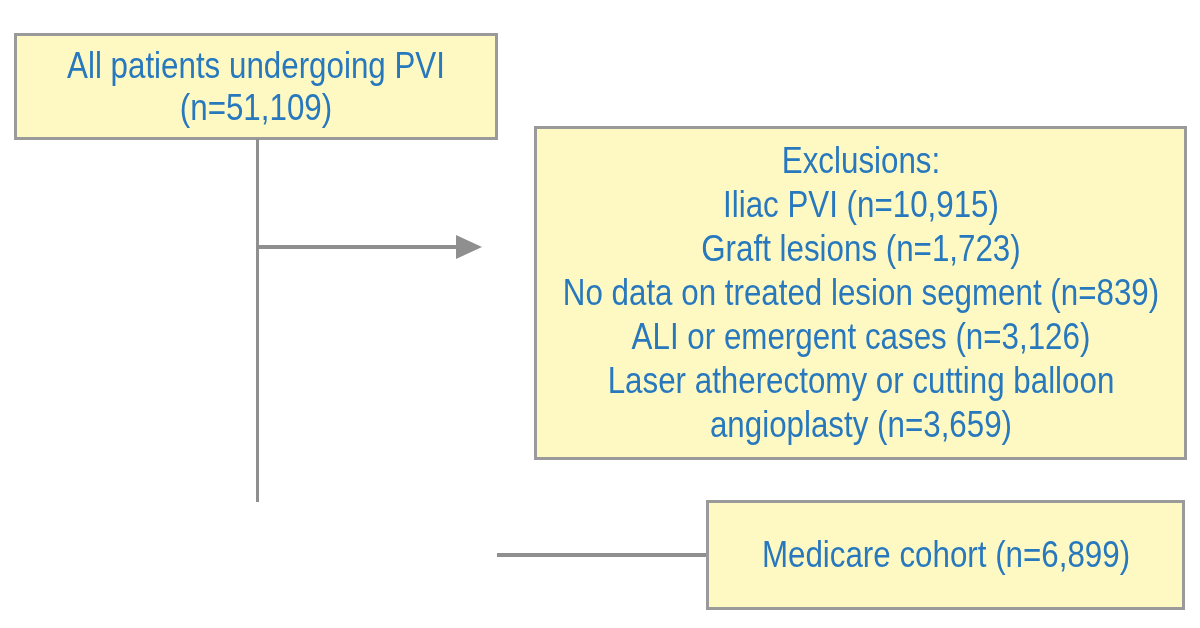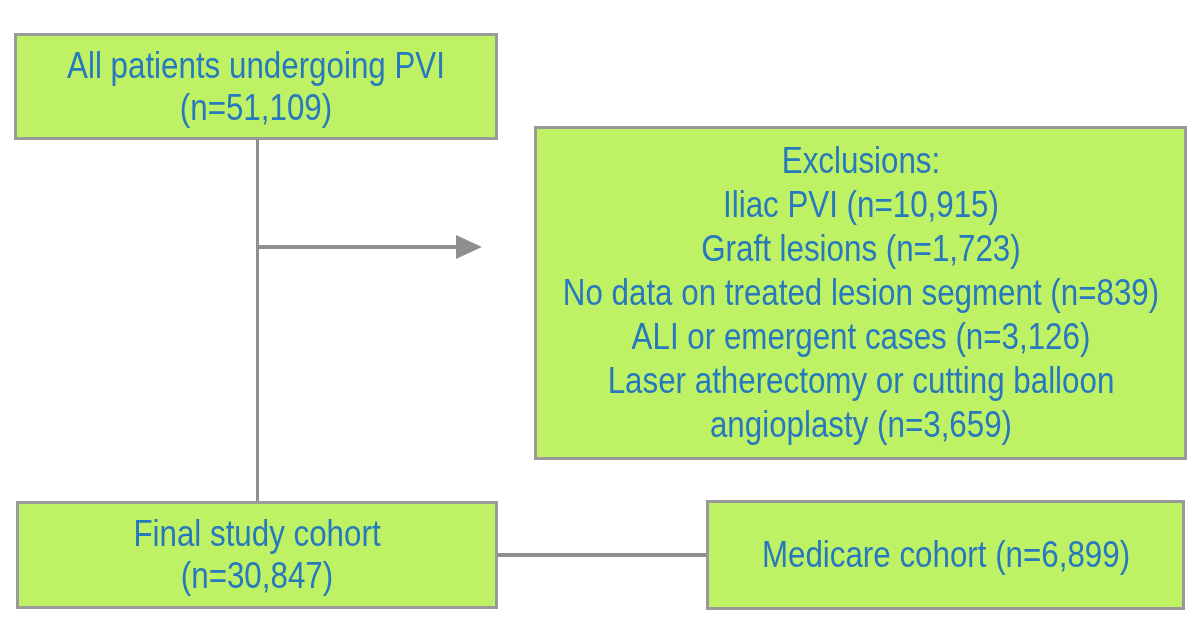--- a/index.html
+++ b/index.html
@@ -13,21 +13,21 @@
     height: 628px;
     background: var(--background, #ffffff);
     font-family: "Liberation Sans", sans-serif;
     color: var(--accent-text, #2878BE);
     overflow: hidden;
   }
   .box {
     position: absolute;
     box-sizing: border-box;
     border: 3px solid var(--box-border, #9A9A9A);
-    background: #bef264;
+    background: #fef9c3;
     display: flex;
     align-items: center;
     justify-content: center;
   }
   .txt {
     flex: none;
     text-align: center;
     font-size: 36px;
     transform: scaleX(0.87);
     white-space: normal;
@@ -101,26 +101,20 @@
       <div>Iliac PVI (n=10,915)</div>
       <div>Graft lesions (n=1,723)</div>
       <div>No data on treated lesion segment (n=839)</div>
       <div>ALI or emergent cases (n=3,126)</div>
       <div>Laser atherectomy or cutting balloon angioplasty (n=3,659)</div>
     </div>
   </div>
 
   <div class="hline"></div>
 
-  <div class="box" id="box-final-cohort">
-    <div class="txt">
-      <div>Final study cohort</div>
-      <div>(n=30,847)</div>
-    </div>
-  </div>
 
   <div class="box" id="box-medicare">
     <div class="txt">
       <div>Medicare cohort (n=6,899)</div>
     </div>
   </div>
 
 </div>
 
 </body></html>

